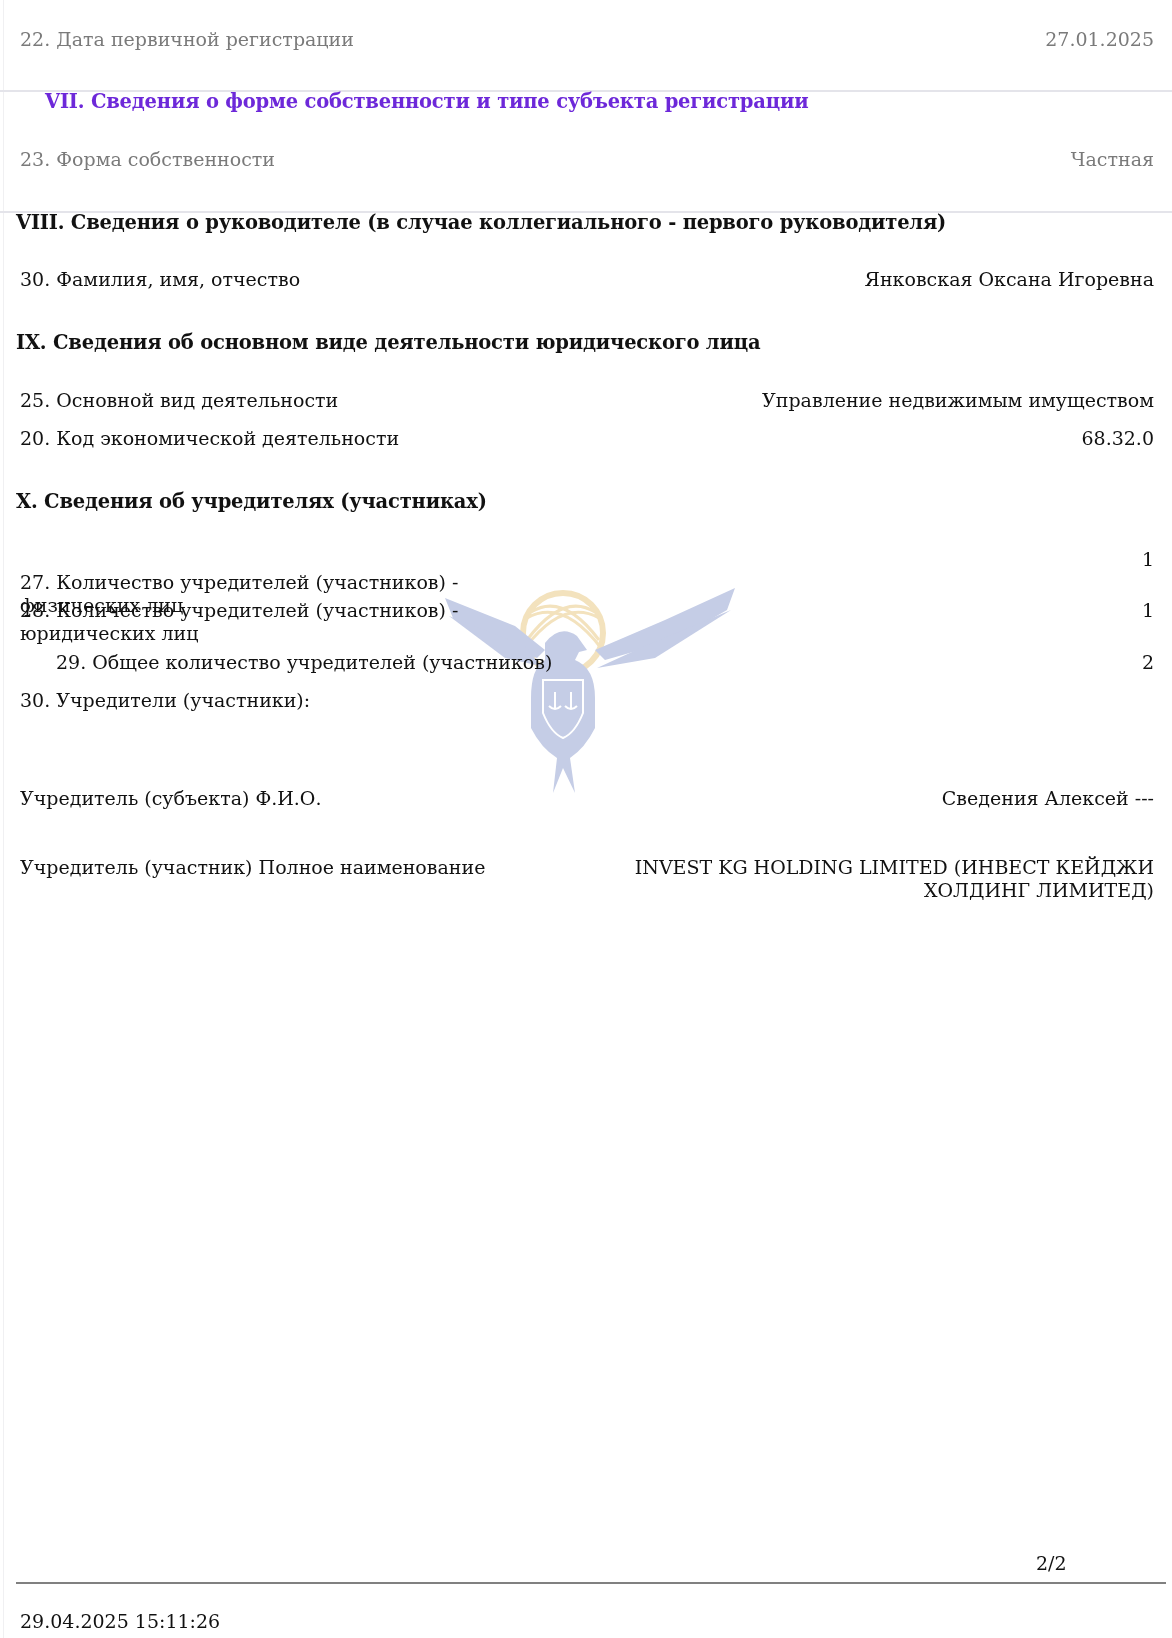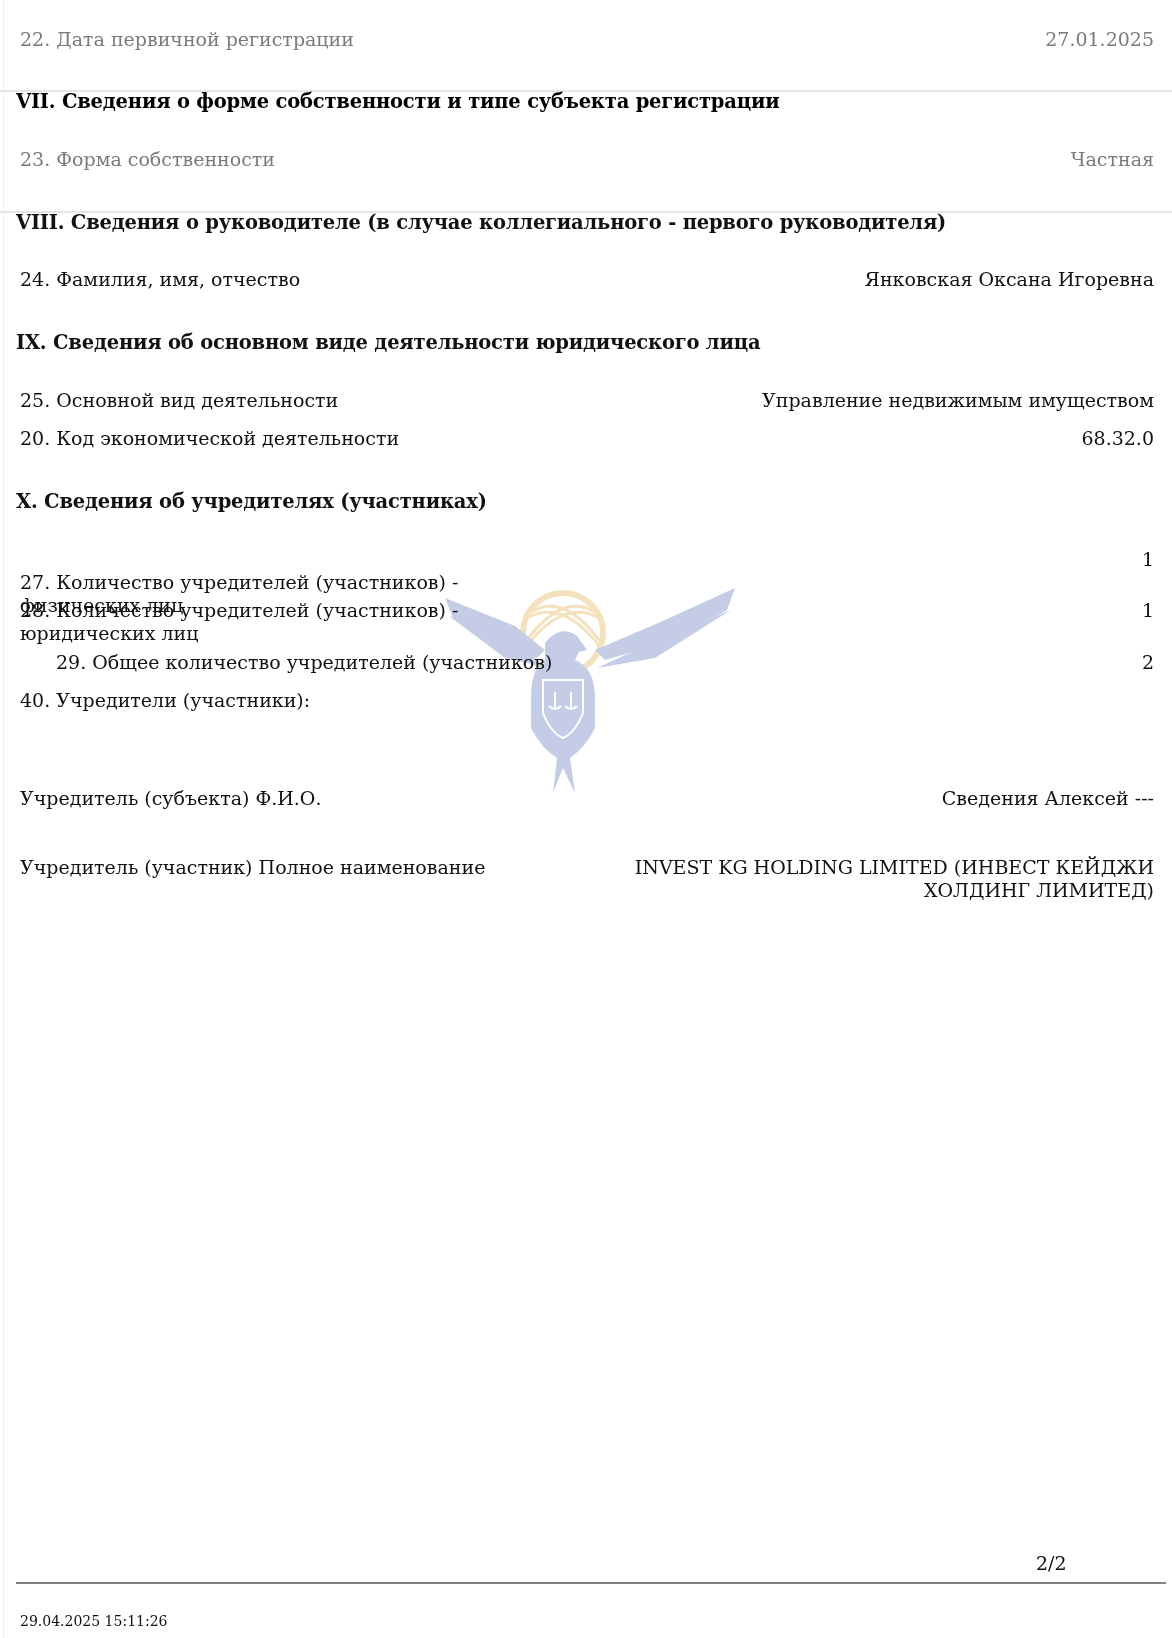--- a/index.html
+++ b/index.html
@@ -46,41 +46,41 @@
     .faded { color: #7a7a7a; }
     .section-title {
       position: absolute;
       left: 16px;
       font-size: 19.5px;
       line-height: 24px;
       font-weight: bold;
       font-family: "DejaVu Serif", serif;
       letter-spacing: -0.2px;
     }
-    .section-title.faded { color: #000000; }
+    .section-title.faded { color: #6d28d9; margin-left: 29px; }
     .sep {
       position: absolute;
       left: 0;
       width: 1172px;
       height: 2px;
       background: #e4e4ea;
     }
     .footer-rule {
       position: absolute;
       left: 16px;
       top: 1582px;
       width: 1150px;
       height: 2px;
       background: #808080;
     }
     .footer-date {
       position: absolute;
       left: 20px;
       top: 1610px;
-      font-size: 14px;
+      font-size: 19px;
       line-height: 23px;
     }
     .footer-page {
       position: absolute;
       left: 1036px;
       top: 1552px;
       font-size: 19px;
       line-height: 23px;
     }
     .watermark {
@@ -135,21 +135,21 @@
   <div class="section-title faded" style="top:90px;">VII. Сведения о форме собственности и типе субъекта регистрации</div>
   <div class="row faded" style="top:148px;">
     <span class="label">23. Форма собственности</span>
     <span class="value">Частная</span>
   </div>
 
   <div class="sep" style="top:211px;"></div>
 
   <div class="section-title" style="top:211px;">VIII. Сведения о руководителе (в случае коллегиального - первого руководителя)</div>
   <div class="row" style="top:268px;">
-    <span class="label">24. Фамилия, имя, отчество</span>
+    <span class="label">30. Фамилия, имя, отчество</span>
     <span class="value">Янковская Оксана Игоревна</span>
   </div>
 
   <div class="section-title" style="top:331px;">IX. Сведения об основном виде деятельности юридического лица</div>
   <div class="row" style="top:389px;">
     <span class="label">25. Основной вид деятельности</span>
     <span class="value">Управление недвижимым имуществом</span>
   </div>
   <div class="row" style="top:427px;">
     <span class="label">20. Код экономической деятельности</span>
@@ -163,21 +163,21 @@
   </div>
   <div class="row" style="top:599px;">
     <span class="label" style="width:470px;">28. Количество учредителей (участников) - юридических лиц</span>
     <span class="value">1</span>
   </div>
   <div class="row" style="top:651px;">
     <span class="label" style="width:540px;margin-left:36px;">29. Общее количество учредителей (участников)</span>
     <span class="value">2</span>
   </div>
   <div class="row" style="top:689px;">
-    <span class="label">40. Учредители (участники):</span>
+    <span class="label">30. Учредители (участники):</span>
     <span class="value"></span>
   </div>
 
   <div class="row" style="top:787px;">
     <span class="label">Учредитель (субъекта) Ф.И.О.</span>
     <span class="value">Сведения Алексей ---</span>
   </div>
   <div class="row" style="top:856px;">
     <span class="label">Учредитель (участник) Полное наименование</span>
     <span class="value">INVEST KG HOLDING LIMITED (ИНВЕСТ КЕЙДЖИ ХОЛДИНГ ЛИМИТЕД)</span>

